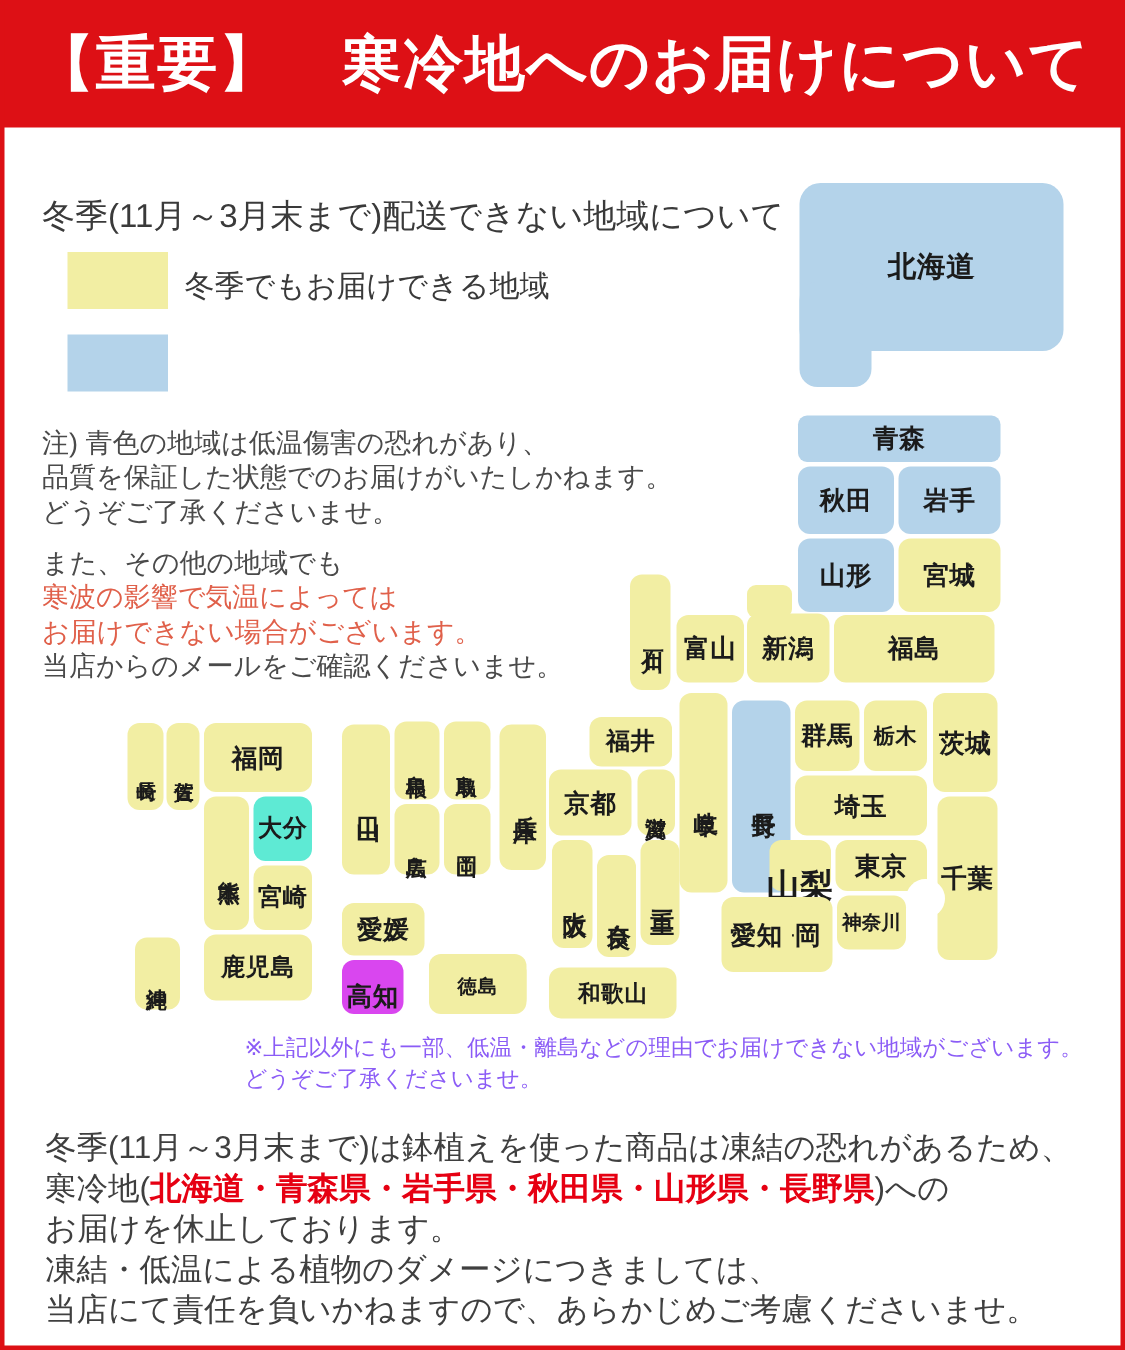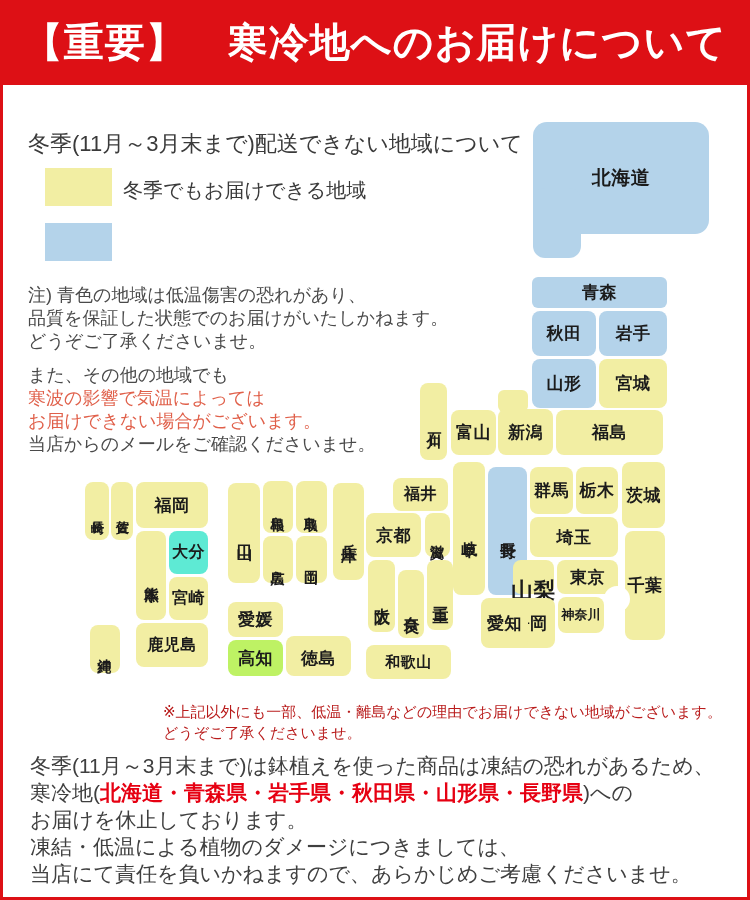--- a/index.html
+++ b/index.html
@@ -22,21 +22,21 @@
   .notes{position:absolute;left:28px;font-size:18px;line-height:23px;color:#4a4a4a;white-space:nowrap;}
   .notes1{top:284px;}
   .notes2{top:364px;}
   .red-note{color:#e0604a;}
   .map{position:absolute;left:0;top:0;width:750px;height:900px;z-index:5;}
   .blk{position:absolute;border-radius:8px;display:flex;align-items:center;justify-content:center;box-sizing:border-box;}
   .notch{border-radius:50%;}
   .hlabel{font-weight:bold;color:#1b1b1b;letter-spacing:0.5px;white-space:nowrap;}
   .vlabel{font-weight:bold;color:#1b1b1b;writing-mode:vertical-rl;text-orientation:upright;
           letter-spacing:1px;white-space:nowrap;}
-  .fineprint{position:absolute;left:163px;top:688px;font-size:15px;line-height:21px;color:#b91c1c;white-space:nowrap;margin-top:13px;}
+  .fineprint{position:absolute;left:163px;top:688px;font-size:15px;line-height:21px;color:#8b5cf6;white-space:nowrap;}
   .footer{position:absolute;left:30px;top:752px;font-size:21px;line-height:27px;color:#3f3f3f;white-space:nowrap;}
   .fred{color:#e60012;font-weight:bold;}
 </style>
 </head>
 <body>
 
 <div class="frame">
 
   <div class="header">
     <span>【重要】　寒冷地へのお届けについて</span>
@@ -100,21 +100,21 @@
       <div class="blk" style="left: 453px; top: 462px; width: 32px; height: 133px; background: rgb(242, 238, 163);">
         <span class="vlabel" style="font-size: 16px;">岐阜</span>
       </div>
       <div class="blk" style="left: 488px; top: 467px; width: 39px; height: 128px; background: rgb(180, 211, 234);">
         <span class="vlabel" style="font-size: 16px;">長野</span>
       </div>
       <div class="blk" style="left: 530px; top: 467px; width: 43px; height: 47px; background: rgb(242, 238, 163);">
         <span class="hlabel" style="font-size: 17px;">群馬</span>
       </div>
       <div class="blk" style="left: 576px; top: 467px; width: 42px; height: 47px; background: rgb(242, 238, 163);">
-        <span class="hlabel" style="font-size: 17px;">栃木</span>
+        <span class="hlabel" style="font-size: 14px;">栃木</span>
       </div>
       <div class="blk" style="left: 622px; top: 462px; width: 43px; height: 66px; background: rgb(242, 238, 163);">
         <span class="hlabel" style="font-size: 17px;">茨城</span>
       </div>
       <div class="blk" style="left: 530px; top: 517px; width: 88px; height: 40px; background: rgb(242, 238, 163);">
         <span class="hlabel" style="font-size: 17px;">埼玉</span>
       </div>
       <div class="blk" style="left: 513px; top: 560px; width: 41px; height: 34px; background: rgb(242, 238, 163);">
         <span class="hlabel" style="font-size: 22px; margin-top: 28px;">山梨</span>
       </div>
@@ -168,25 +168,25 @@
       </div>
       <div class="blk" style="left: 296px; top: 536px; width: 31px; height: 47px; background: rgb(242, 238, 163);">
         <span class="vlabel" style="font-size: 14px;">岡山</span>
       </div>
       <div class="blk" style="left: 228px; top: 602px; width: 55px; height: 35px; background: rgb(242, 238, 163);">
         <span class="hlabel" style="font-size: 17px;">愛媛</span>
       </div>
       <div class="blk" style="left: 286px; top: 636px; width: 65px; height: 38px; background: rgb(242, 238, 163);">
         <span class="hlabel" style="font-size: 17px;">香川</span>
       </div>
-      <div class="blk" style="left: 228px; top: 640px; width: 55px; height: 36px; background: #bef264;">
+      <div class="blk" style="left: 228px; top: 640px; width: 41px; height: 36px; background: #d946ef; align-items: flex-end;">
         <span class="hlabel" style="font-size: 17px;">高知</span>
       </div>
       <div class="blk" style="left: 286px; top: 640px; width: 65px; height: 36px; background: rgb(242, 238, 163);">
-        <span class="hlabel" style="font-size: 17px; text-align: center;">徳島</span>
+        <span class="hlabel" style="font-size: 13px; text-align: center;">徳島</span>
       </div>
       <div class="blk" style="left: 85px; top: 482px; width: 24px; height: 58px; background: rgb(242, 238, 163);">
         <span class="vlabel" style="font-size: 13px; letter-spacing: 0px;">長崎</span>
       </div>
       <div class="blk" style="left: 111px; top: 482px; width: 22px; height: 58px; background: rgb(242, 238, 163);">
         <span class="vlabel" style="font-size: 13px; letter-spacing: 0px;">佐賀</span>
       </div>
       <div class="blk" style="left: 136px; top: 482px; width: 72px; height: 46px; background: rgb(242, 238, 163);">
         <span class="hlabel" style="font-size: 17px;">福岡</span>
       </div>

